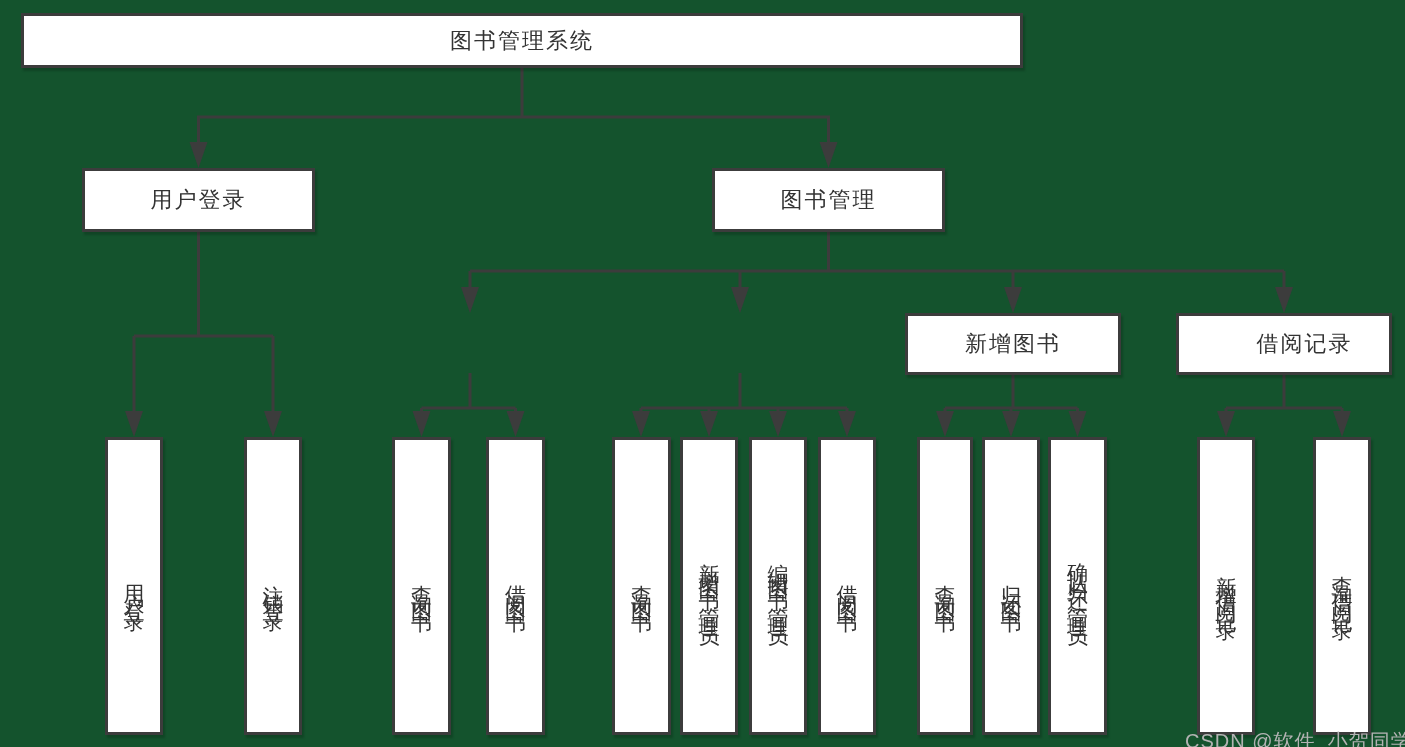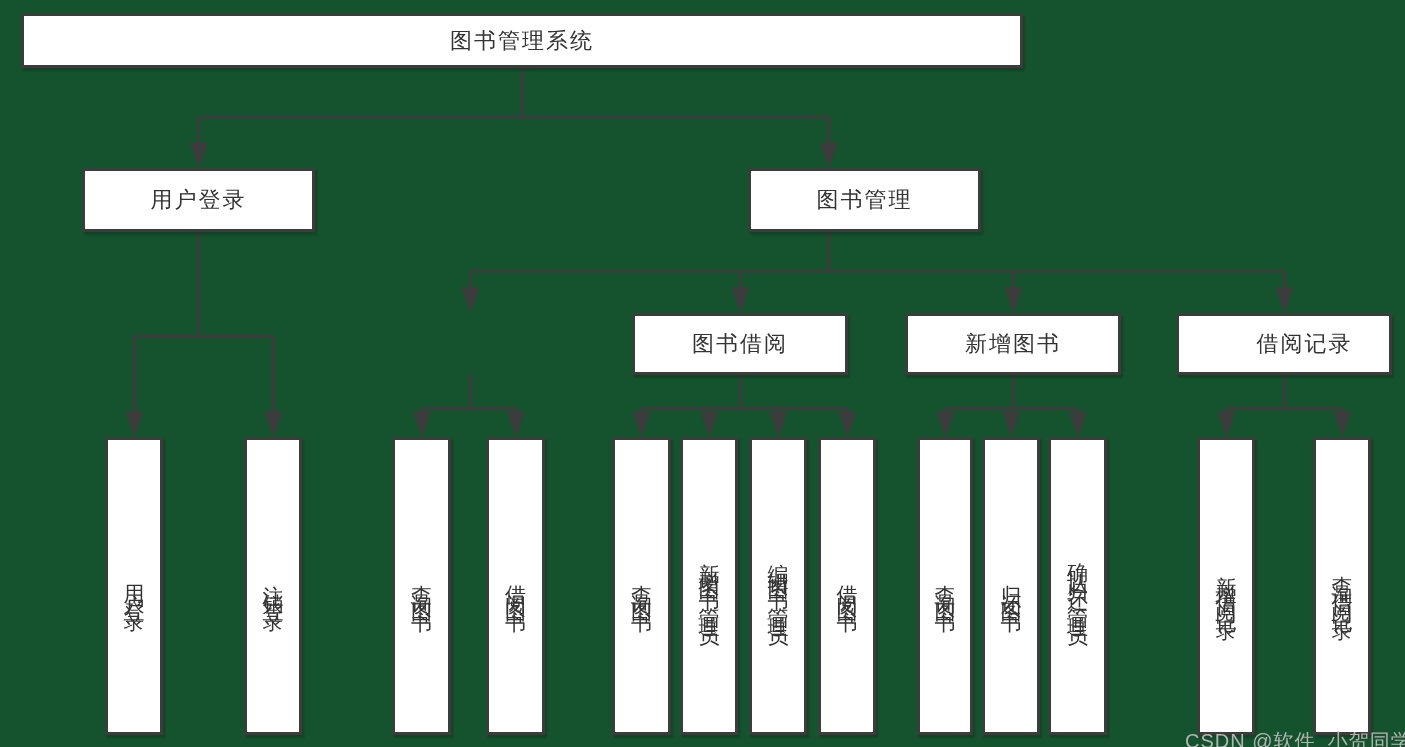--- a/index.html
+++ b/index.html
@@ -90,27 +90,24 @@
     </g>
   </svg>
 
   <div class="node h" style="left:21px;top:13px;width:1002px;height:55px;">
     <span>图书管理系统</span>
   </div>
 
   <div class="node h" style="left:82px;top:168px;width:233px;height:64px;">
     <span>用户登录</span>
   </div>
-  <div class="node h" style="left:748px;top:168px;width:233px;height:64px;">
+  <div class="node h" style="left:712px;top:168px;width:233px;height:64px;">
     <span>图书管理</span>
   </div>
 
-  <div class="node h" style="left:632px;top:313px;width:216px;height:62px;">
-    <span>图书借阅</span>
-  </div>
   <div class="node h" style="left:905px;top:313px;width:216px;height:62px;">
     <span>新增图书</span>
   </div>
   <div class="node h" style="left:1176px;top:313px;width:216px;height:62px;padding-left:41px;">
     <span>借阅记录</span>
   </div>
 
   <div class="node leaf" style="left:105px;top:437px;width:58px;height:298px;">
     <span class="vtext">用户登录</span>
   </div>

